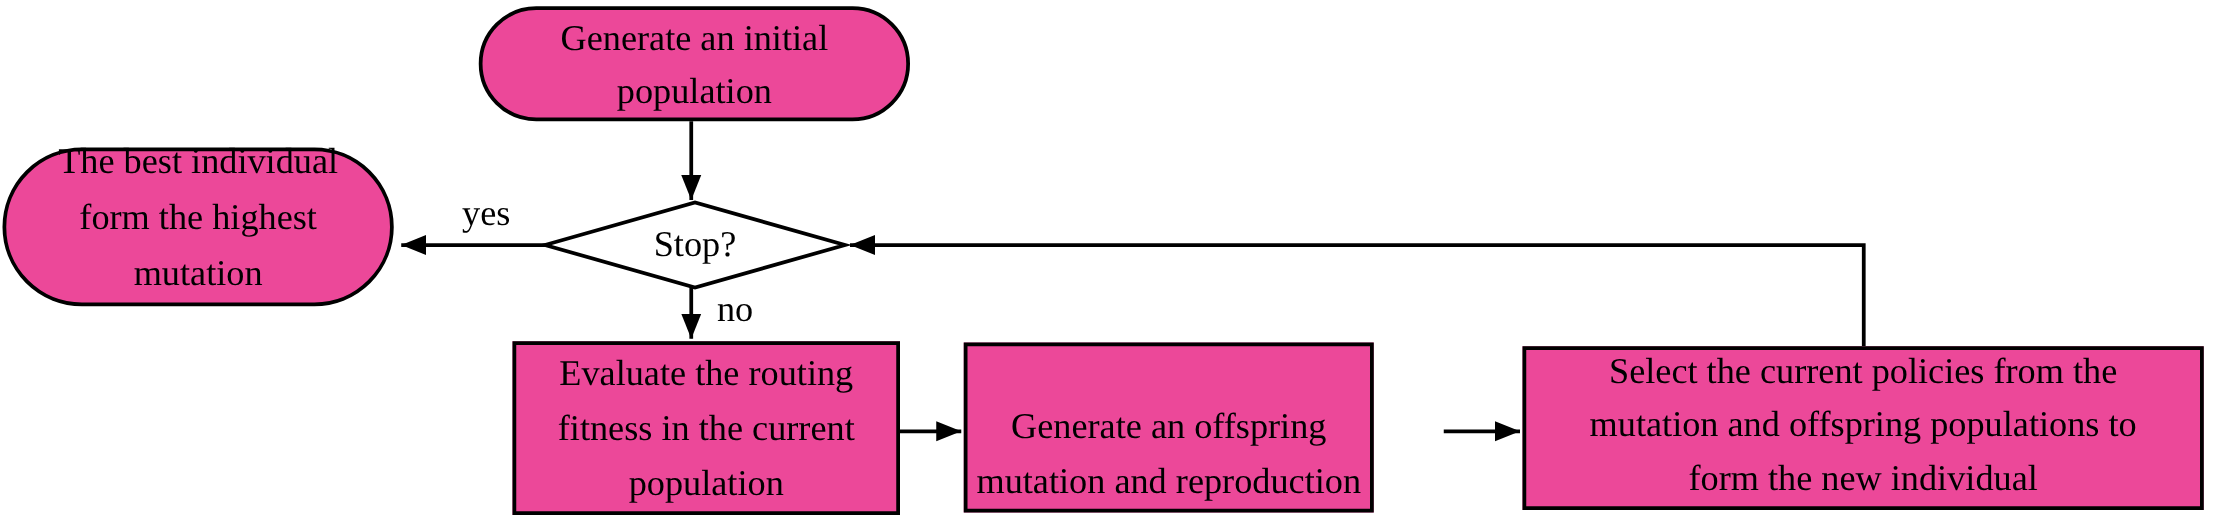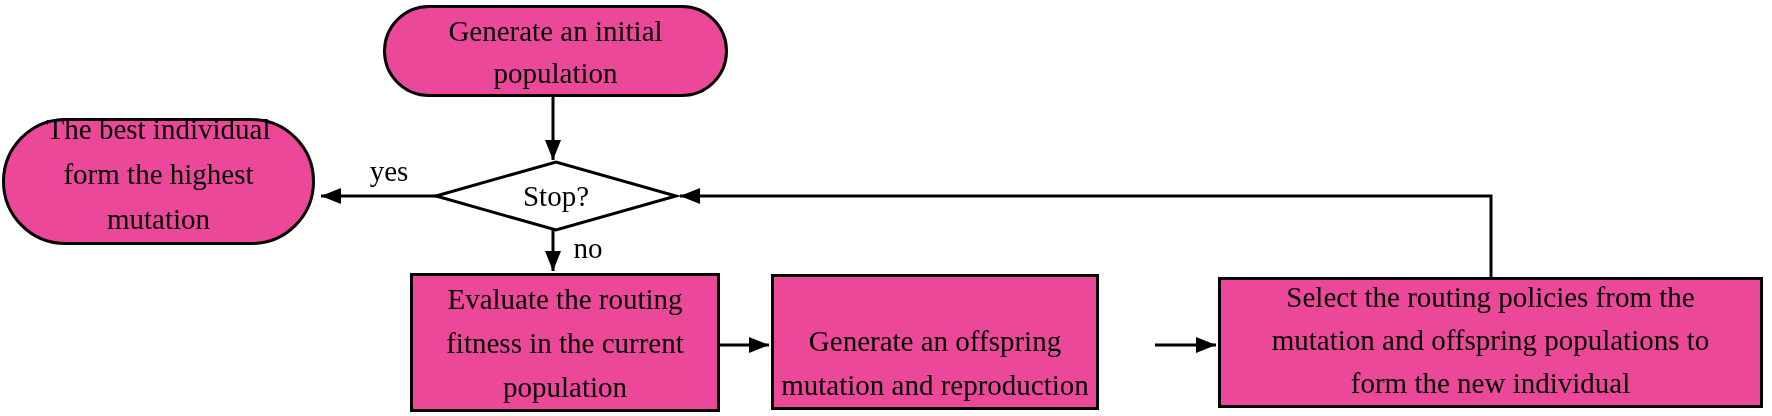--- a/index.html
+++ b/index.html
@@ -150,18 +150,18 @@
     <span class="line">fitness in the current</span>
     <span class="line">population</span>
   </div>
 
   <div class="node process node-offspring">
     <span class="line">Generate an offspring</span>
     <span class="line">mutation and reproduction</span>
   </div>
 
   <div class="node process node-select">
-    <span class="line">Select the routing policies from the</span>
+    <span class="line">Select the current policies from the</span>
     <span class="line">mutation and offspring populations to</span>
     <span class="line">form the new individual</span>
   </div>
 
 </div>
 
 </body></html>

